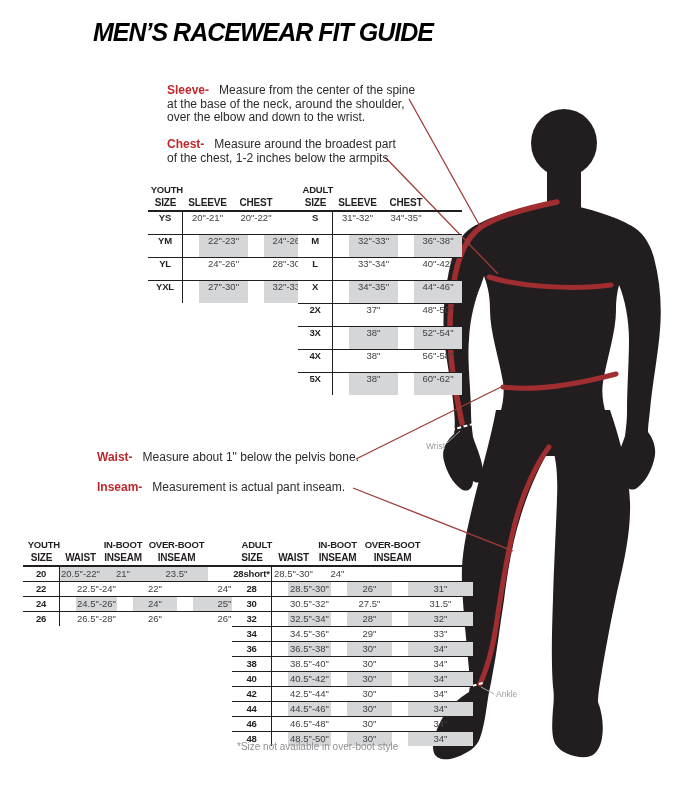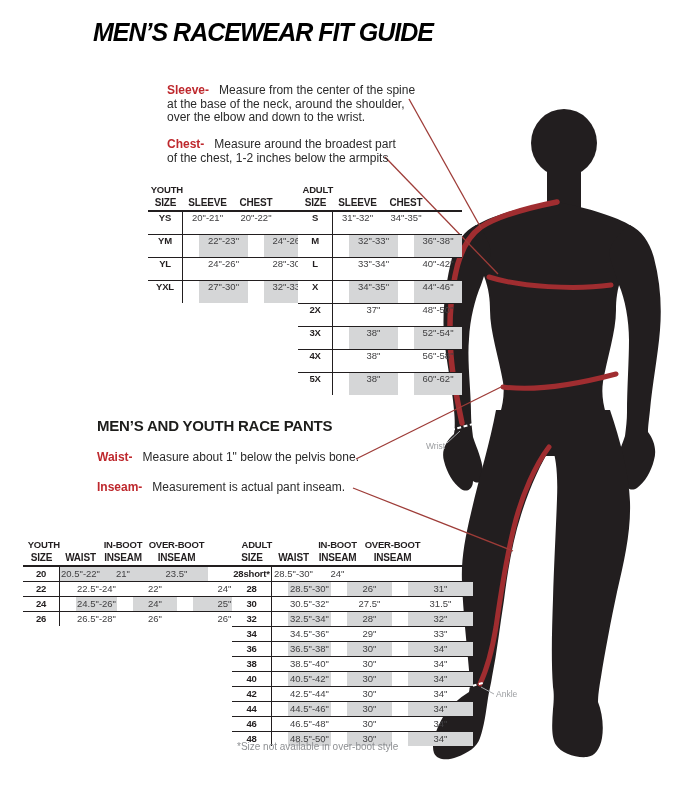--- a/index.html
+++ b/index.html
@@ -86,21 +86,20 @@
 
   <div class="abs page-title">MEN’S RACEWEAR FIT GUIDE</div>
 
   <p class="abs desc" id="sleeve-p">
     <span class="red-term">Sleeve-</span><span>Measure from the center of the spine at the base of the neck, around the shoulder, over the elbow and down to the wrist.</span>
   </p>
   <p class="abs desc" id="chest-p">
     <span class="red-term">Chest-</span><span>Measure around the broadest part of the chest, 1-2 inches below the armpits</span>
   </p>
 
-  <div class="abs section-h" id="pants-h">MEN’S AND YOUTH RACE PANTS</div>
   <p class="abs desc" id="waist-p">
     <span class="red-term">Waist-</span><span>Measure about 1" below the pelvis bone.</span>
   </p>
   <p class="abs desc" id="inseam-p">
     <span class="red-term">Inseam-</span><span>Measurement is actual pant inseam.</span>
   </p>
 
   <div class="tbl jersey" id="tbl-jy">
       <div class="hrow">
         <div class="hcell">

